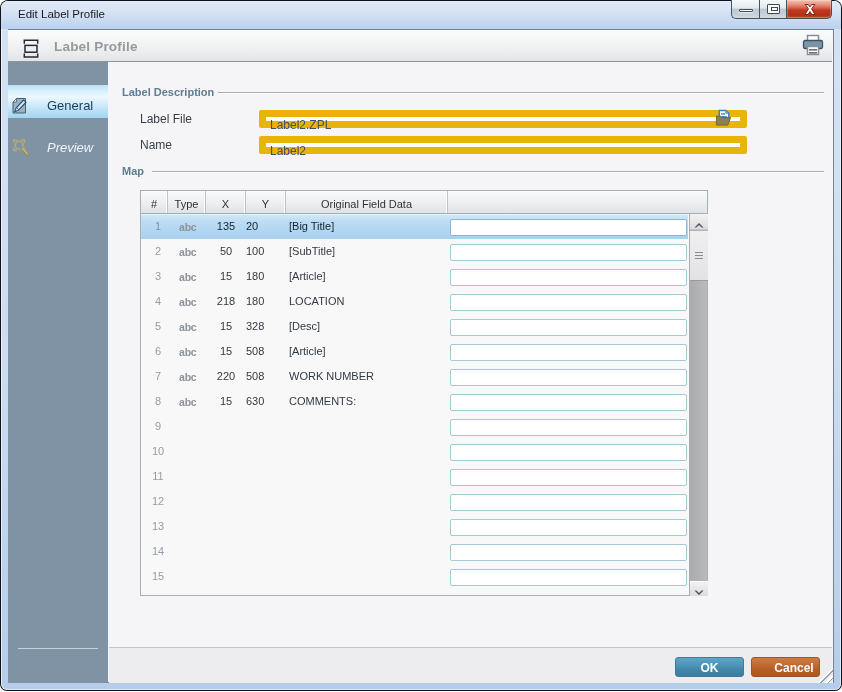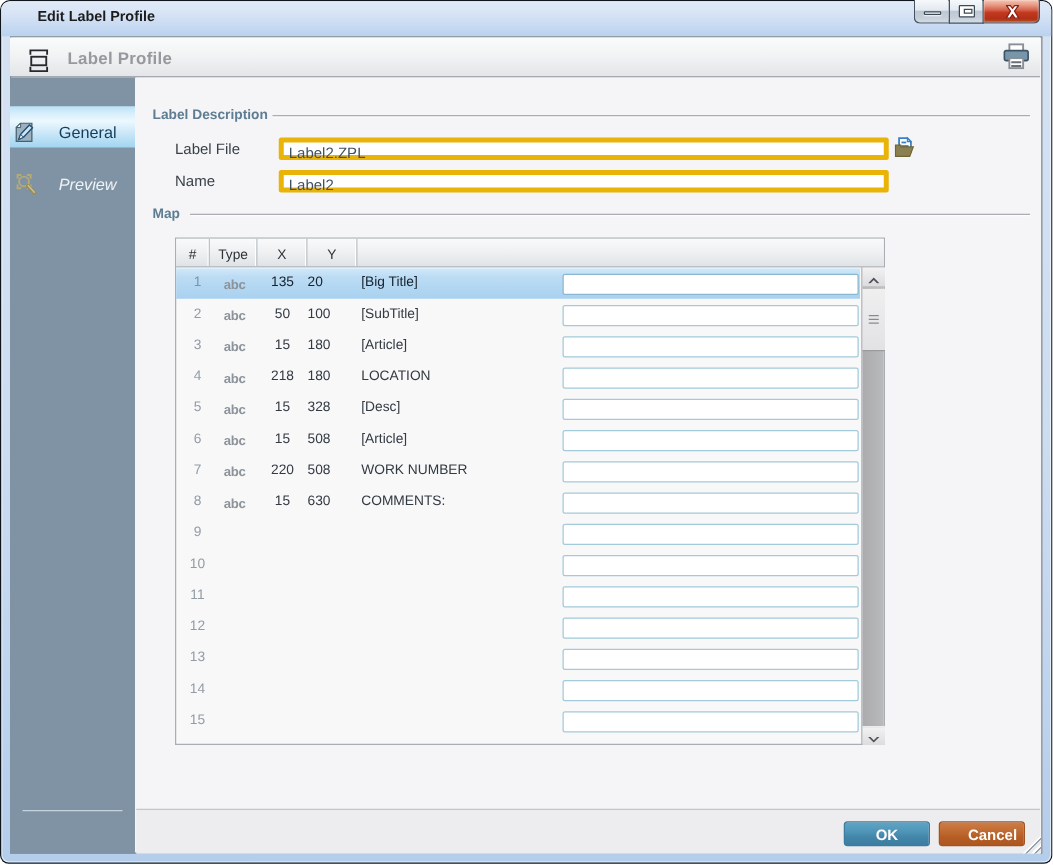--- a/index.html
+++ b/index.html
@@ -9,21 +9,21 @@
 
 #outer { position:absolute; left:0; top:0; width:842px; height:691px;
   background:#10151b; border-radius:8px 8px 7px 7px; }
 #frame { position:absolute; left:1px; top:1px; width:840px; height:689px;
   border-radius:7px 7px 6px 6px;
   background:linear-gradient(180deg,#d4e2f3 0%,#cdddf1 50%,#bed4ee 80%,#b4cdeb 100%);
   box-shadow:inset 0 0 0 1px rgba(255,255,255,0.55); }
 #titlebar { position:absolute; left:1px; top:1px; width:840px; height:28px;
   border-radius:7px 7px 0 0;
   background:linear-gradient(180deg,#e0eaf8 0%,#d8e4f5 35%,#c8daf2 70%,#b9d2ef 100%); }
-#titletext { position:absolute; left:30px; top:8px; font-size:11.5px; color:#1c1c1c;font-weight:bold; }
+#titletext { position:absolute; left:18px; top:8px; font-size:11.5px; color:#1c1c1c; }
 
 
 #winbtns { position:absolute; left:731px; top:0; height:19px; display:flex; }
 .wbtn { height:19px; border:1px solid #44535f; border-top:none; position:relative; }
 .wbtn.min { width:28px; border-radius:0 0 0 5px;
   background:linear-gradient(180deg,#f6f9fb 0%,#e3e9f0 45%,#bec8d4 50%,#c6cfd9 78%,#d3dbe3 100%); border-right:none;}
 .wbtn.max { width:28px;
   background:linear-gradient(180deg,#f6f9fb 0%,#e3e9f0 45%,#bec8d4 50%,#c6cfd9 78%,#d3dbe3 100%); }
 .wbtn.cls { width:45px; border-radius:0 0 5px 0; border-left:none;
   background:linear-gradient(180deg,#f6c3b2 0px,#e89a85 4px,#d4614a 8px,#c23a20 10px,#b23016 15px,#b8481f 17px,#c05a33 19px);
@@ -54,22 +54,22 @@
 #tab-preview span { position:absolute; left:39px; top:13px; font-size:13px; color:#eef3f7;font-style:italic; }
 #sideline { position:absolute; left:18px; top:648px; width:80px; height:1px; background:#c4d2dd; }
 
 
 #content { position:absolute; left:109px; top:62px; width:723px; height:587px; background:#f5f5f7; }
 
 .sectitle { position:absolute; font-size:11px; font-weight:bold; color:#5e7d92; }
 .secline { position:absolute; height:1px; background:#abadb3; box-shadow:0 1px 0 #fdfdfd; }
 .flabel { position:absolute; font-size:12px; color:#383f46; }
 .finput { position:absolute; width:488px; height:18px; background:#fff;
-  border:4px solid #eab308; border-radius:2px; font-size:12px; color:#41505d;
-  line-height:16px; padding-left:4px; }
+  border:7px solid #eab308; border-radius:2px; font-size:12px; color:#41505d;
+  line-height:16px; padding-left:4px;margin-left:36px; }
 
 
 #fileicon { position:absolute; left:715px; top:109px; width:18px; height:18px; }
 
 
 #grid { position:absolute; left:140px; top:190px; width:568px; height:406px;
   border:1px solid #a9aeb3; background:#f8f8f9; }
 #ghead { position:absolute; left:0; top:0; width:566px; height:23px;
   background:linear-gradient(180deg,#f9fafb 0%,#eef0f2 50%,#e0e3e6 100%);
   border-bottom:1px solid #a9aeb3; display:flex; }
@@ -189,20 +189,21 @@
 <div class="finput" style="left:223px; top:136px;">Label2</div>
 <div class="sectitle" style="left:122px; top:165px;">Map</div>
 <div class="secline" style="left:152px; top:171px; width:672px;"></div>
 
 <div id="grid">
   <div id="ghead">
     <div class="gh" style="width:27px;">#</div>
     <div class="gh" style="width:38px;">Type</div>
     <div class="gh" style="width:40px;">X</div>
     <div class="gh" style="width:40px;">Y</div>
+    <div class="gh" style="width:162px;">Original Field Data</div>
     <div class="gh" style="width:19px;"></div>
   </div>
   <div id="gbody">
       <div class="grow sel" style="top:23px">
         <div class="gnum">1</div>
         <svg class="gabc" width="18" height="12" viewBox="0 0 18 12">
           <text x="0" y="10" font-family="Liberation Sans" font-size="10.5" font-weight="bold" fill="#8d939b" letter-spacing="-0.2">abc</text>
         </svg>
         <div class="gx">135</div>
         <div class="gy">20</div>

